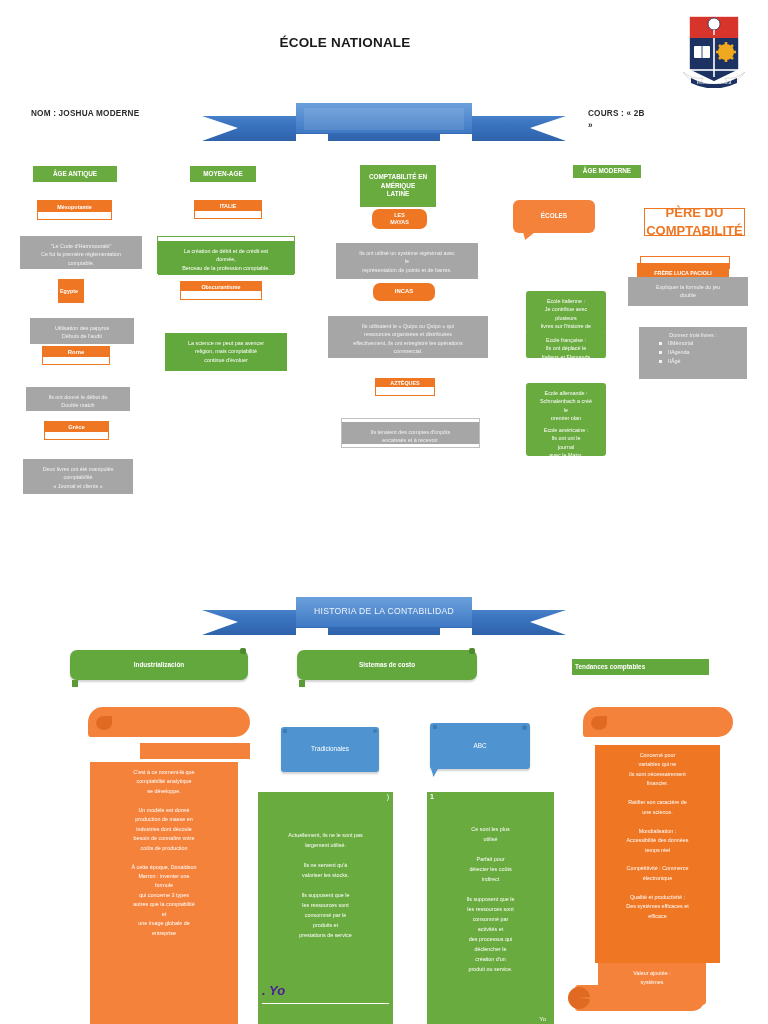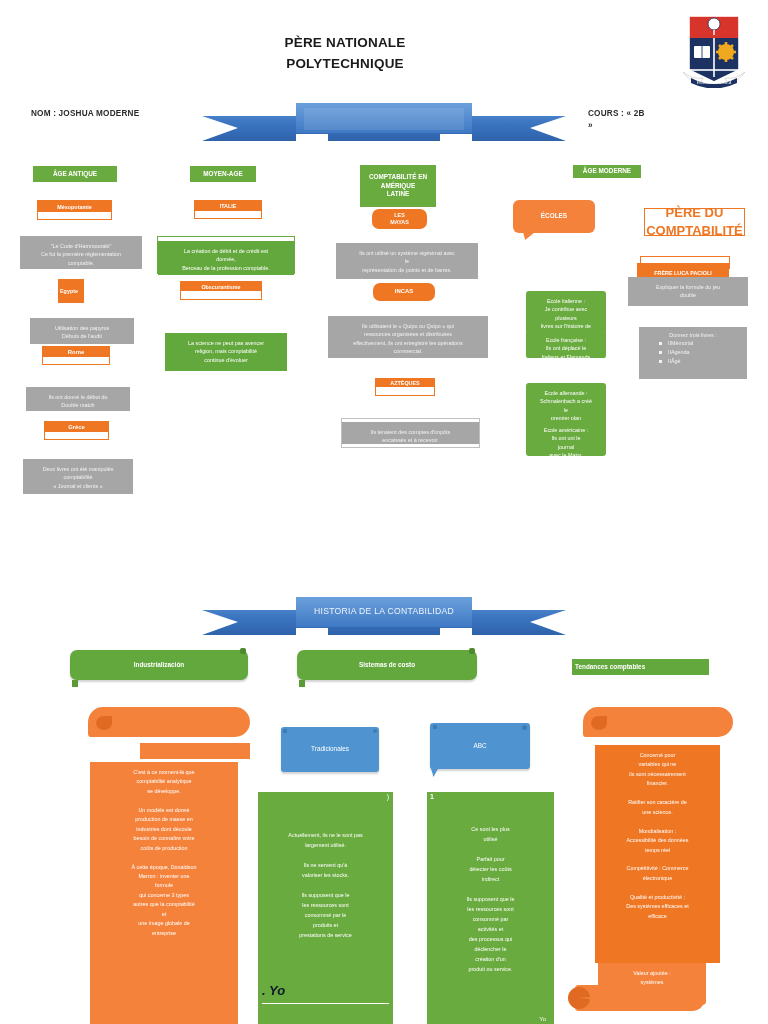--- a/index.html
+++ b/index.html
@@ -102,22 +102,21 @@
         </g>
       </g>
       <path d="M2 60 Q12 68 22 66 L20 70 Q8 70 2 60 Z" fill="#ffffff" stroke="#b8b8b8" stroke-width="0.5"></path>
       <path d="M64 60 Q54 68 44 66 L46 70 Q58 70 64 60 Z" fill="#ffffff" stroke="#b8b8b8" stroke-width="0.5"></path>
       <path d="M10 66 Q33 78 56 66 L56 71 Q33 82 10 71 Z" fill="#1c3263"></path>
       <text x="33" y="71.5" font-size="3" fill="#ffffff" text-anchor="middle" font-family="'Liberation Sans',sans-serif">ESCUELA POLITECNICA</text>
     </svg>
   </div>
 
   <div class="abs doc-title" style="left:205px;top:33px;width:280px;">
-    <div>PÈRE NATIONALE</div>
-    <div>POLYTECHNIQUE</div>
+    <div>ÉCOLE NATIONALE</div>
   </div>
 
   <div class="abs meta-text" style="left:31px;top:108px;width:150px;">NOM : JOSHUA MODERNE</div>
   <div class="abs meta-text" style="left:588px;top:108px;width:90px;">
     <div>COURS : « 2B</div>
     <div>»</div>
   </div>
 
   <div class="ribbon" style="left:200px;top:98px;width:368px;height:48px;">
     <svg width="368" height="48" viewBox="0 0 368 48" xmlns="http://www.w3.org/2000/svg">
@@ -341,21 +340,21 @@
 largement utilisé.
 
 Ils ne servent qu'à
 valoriser les stocks.
 
 Ils supposent que le
 les ressources sont
 consommé par le
 produits et
 prestations de service</div>
-    <div class="abs" style="left:4px;bottom:26px;color:#0f172a;font-size:13px;font-weight:bold;font-style:italic;">. Yo</div>
+    <div class="abs" style="left:4px;bottom:26px;color:#4c1d95;font-size:13px;font-weight:bold;font-style:italic;">. Yo</div>
     <div class="abs" style="left:4px;bottom:20px;width:127px;height:1.5px;background:#ffffff;"></div>
   </div>
 
   <div class="abs" style="left:427px;top:792px;width:127px;height:232px;background:#6aab3f;">
     <div class="abs tiny" style="left:3px;top:1px;color:#ffffff;font-size:7px;font-weight:bold;">1</div>
     <div class="text-block tiny" style="position:absolute;left:0;top:26px;width:127px;color:#ffffff;line-height:1.85;">Ce sont les plus
 utilisé
 
 Parfait pour
 détecter les coûts

